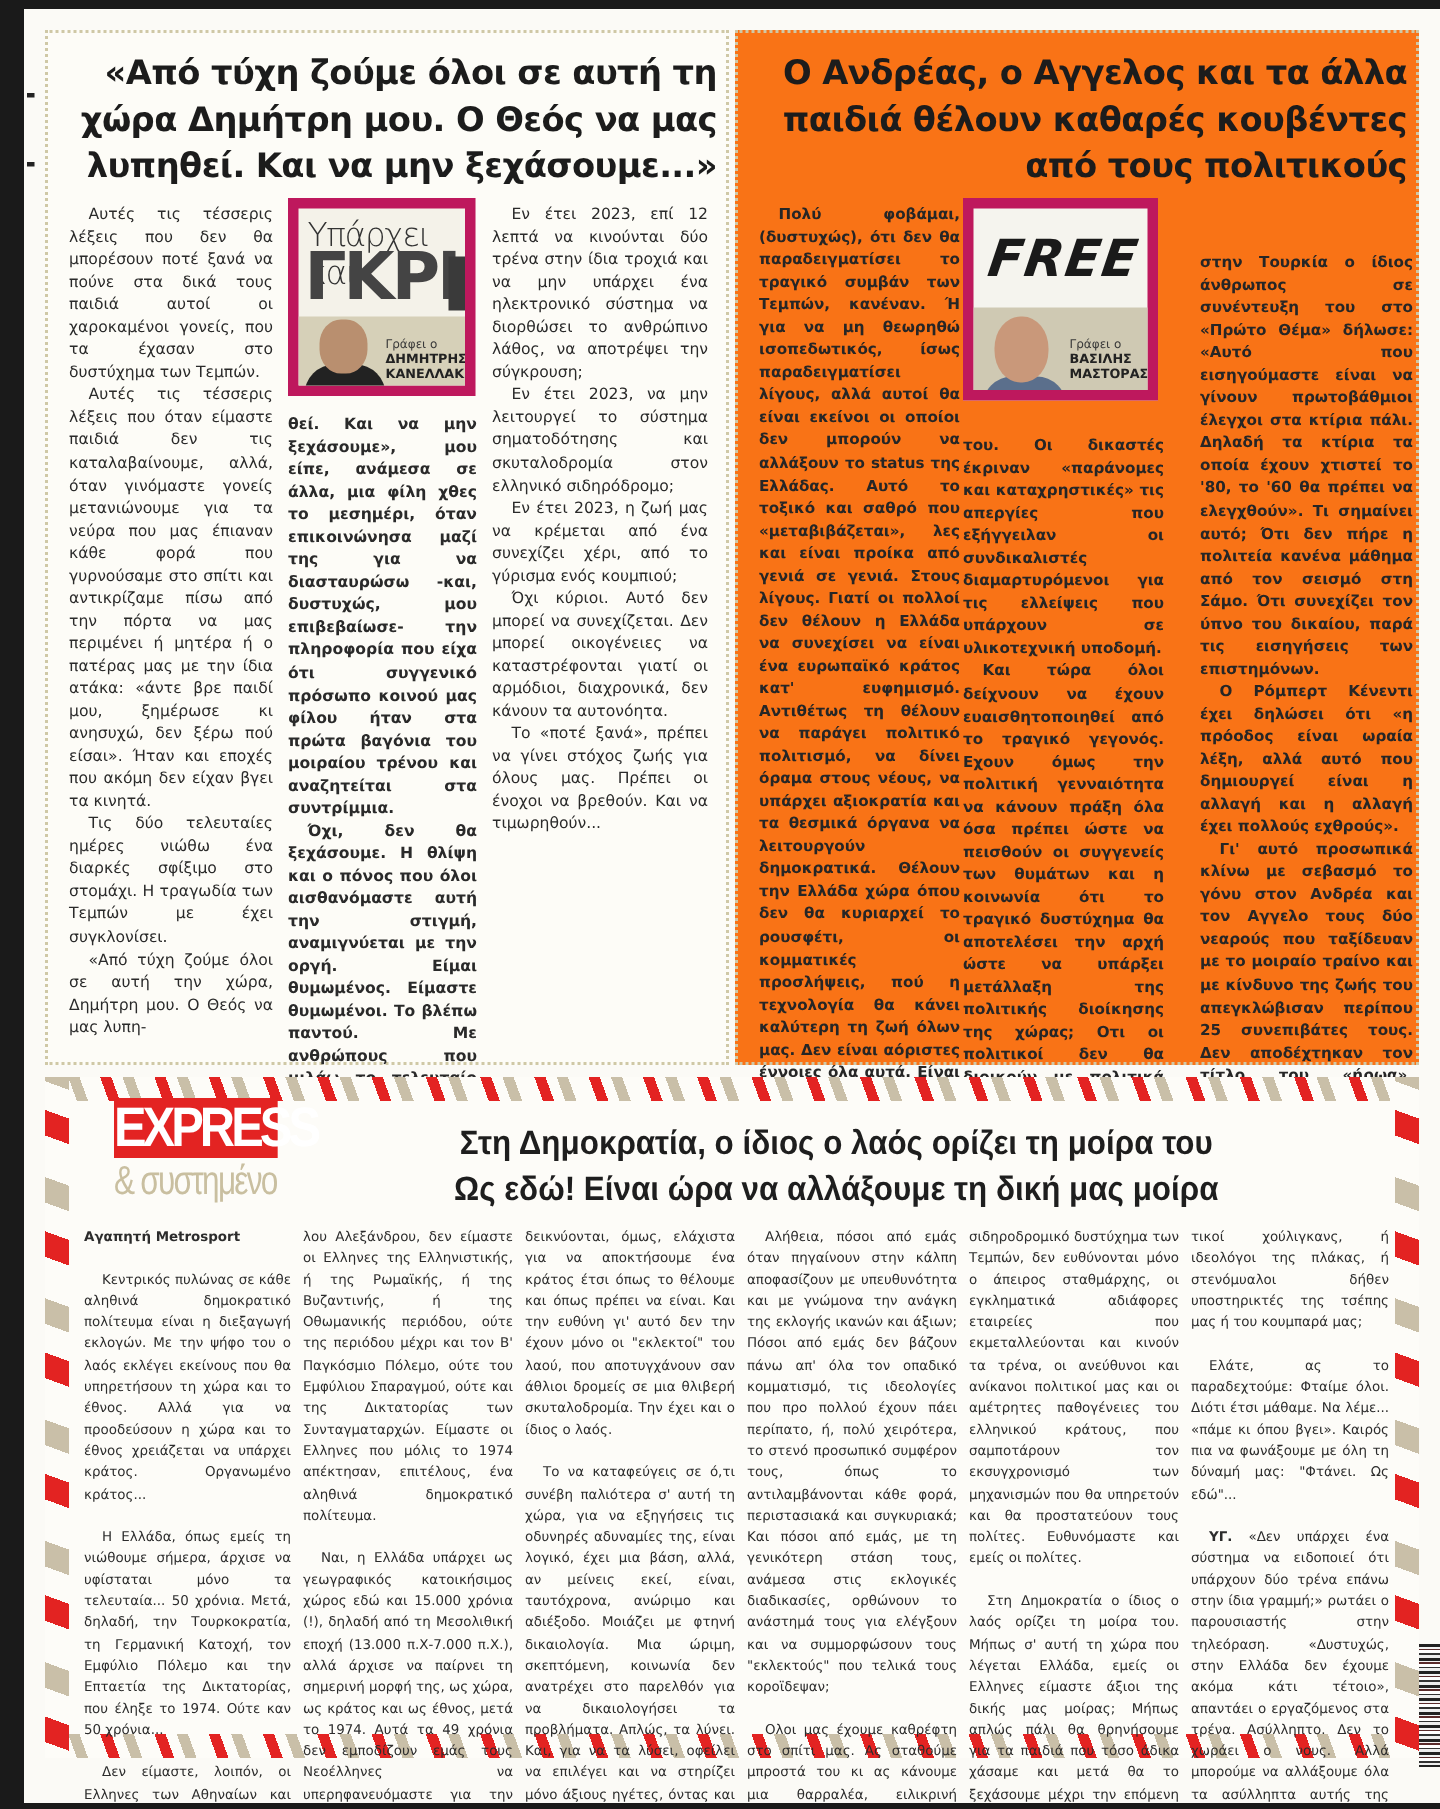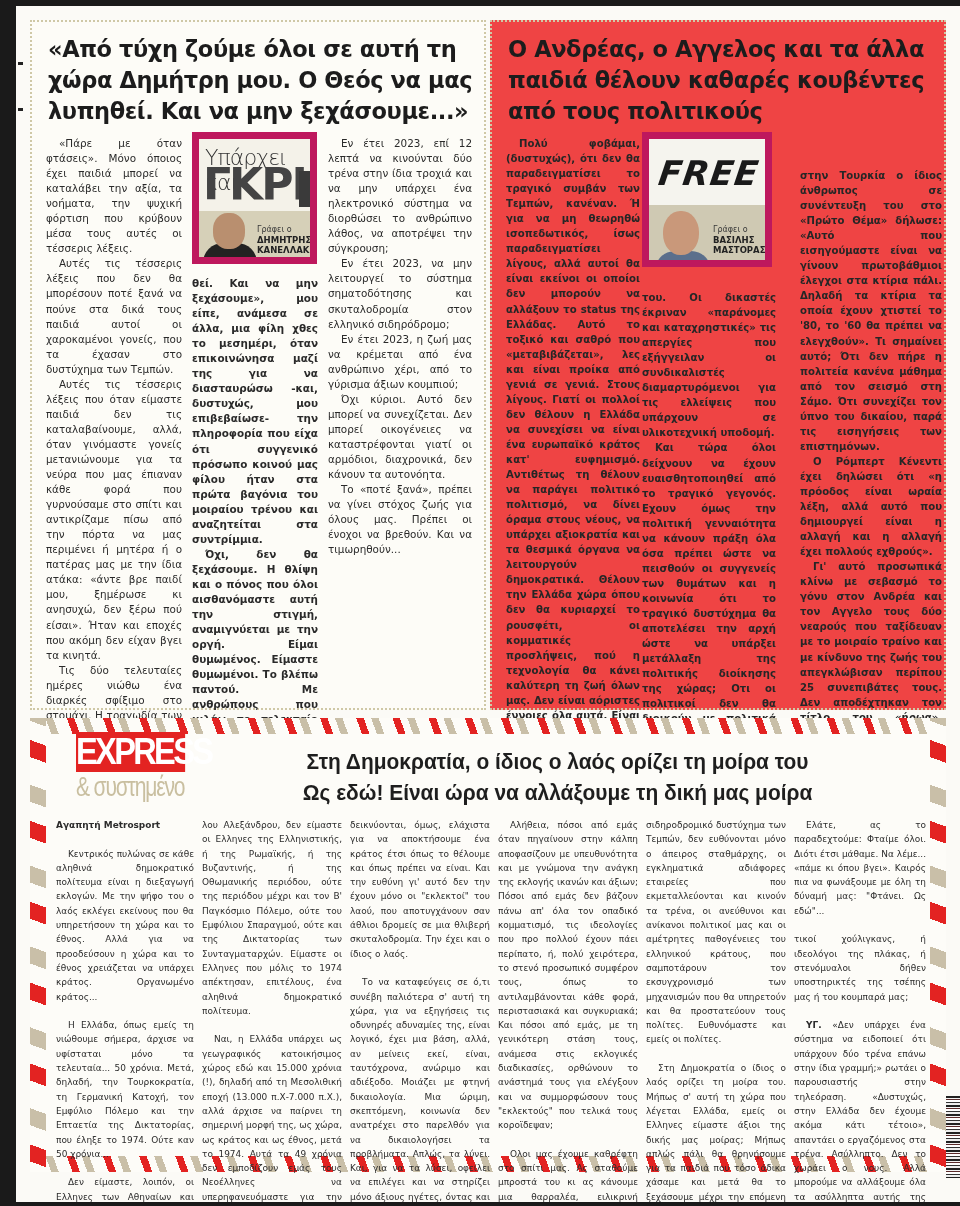--- a/index.html
+++ b/index.html
@@ -4,23 +4,23 @@
 <style>
   * { box-sizing: border-box; margin: 0; padding: 0; }
   html, body { width: 960px; height: 1206px; background: #1a1a1a; overflow: hidden; }
   body { font-family: "DejaVu Sans", sans-serif; color: #1e1e1e; }
   .page { position: absolute; left: 16px; top: 6px; width: 944px; height: 1196px; background: #fbfaf6; }
   .margin-dot { position: absolute; width: 5px; height: 3px; background: #222; left: 2px; }
 
   .box { position: absolute; border: 2px dotted #cfc8a6; background: #fdfcf7; }
   .box-left { left: 14px; top: 14px; width: 456px; height: 690px; }
   .box-right { left: 474px; top: 14px; width: 456px; height: 690px; }
-  .box-right { background: #ef4444; }
+  .box-right { background: #f97316; }
 
-  .headline { position: absolute; font-family: "DejaVu Sans", sans-serif; font-weight: bold; font-size: 22.5px; line-height: 31px; color: #1c1c1c; letter-spacing: -0.4px; }
+  .headline { position: absolute; font-family: "DejaVu Sans", sans-serif; font-weight: bold; font-size: 22.5px; line-height: 31px; color: #1c1c1c; letter-spacing: -0.4px; text-align: right; }
   .hl-left { left: 16px; top: 12px; width: 430px; }
   .hl-right { left: 16px; top: 12px; width: 430px; }
 
   .col { position: absolute; font-size: 10.4px; line-height: 15.05px; color: #2a2a2a; text-align: justify; hyphens: manual; }
   .col p { text-indent: 13px; margin: 0; }
   .col p.noindent { text-indent: 0; }
   .col.bold-col { font-weight: bold; font-size: 10.1px; color: #262626; }
 
   
   .badge { position: absolute; background: #ece8d8; border: 7px solid #be185d; overflow: hidden; }
@@ -67,21 +67,20 @@
 <body>
 
 <div class="page">
   <span class="margin-dot" style="top:56px"></span>
   <span class="margin-dot" style="top:102px"></span>
 
   <div class="box box-left">
     <h1 class="headline hl-left">«Από τύχη ζούμε όλοι σε αυτή τη χώρα Δημήτρη μου. Ο Θεός να μας λυπηθεί. Και να μην ξεχάσουμε...»</h1>
 
     <div class="col" style="left:14px; top:114px; width:136px;">
-      <p>«Πάρε με όταν φτάσεις». Μόνο όποιος έχει παιδιά μπορεί να καταλάβει την αξία, τα νοήματα, την ψυχική φόρτιση που κρύβουν μέσα τους αυτές οι τέσσερις λέξεις.</p>
       <p>Αυτές τις τέσσερις λέξεις που δεν θα μπορέσουν ποτέ ξανά να πούνε στα δικά τους παιδιά αυτοί οι χαροκαμένοι γονείς, που τα έχασαν στο δυστύχημα των Τεμπών.</p>
       <p>Αυτές τις τέσσερις λέξεις που όταν είμαστε παιδιά δεν τις καταλαβαίνουμε, αλλά, όταν γινόμαστε γονείς μετανιώνουμε για τα νεύρα που μας έπιαναν κάθε φορά που γυρνούσαμε στο σπίτι και αντικρίζαμε πίσω από την πόρτα να μας περιμένει ή μητέρα ή ο πατέρας μας με την ίδια ατάκα: «άντε βρε παιδί μου, ξημέρωσε κι ανησυχώ, δεν ξέρω πού είσαι». Ήταν και εποχές που ακόμη δεν είχαν βγει τα κινητά.</p>
       <p>Τις δύο τελευταίες ημέρες νιώθω ένα διαρκές σφίξιμο στο στομάχι. Η τραγωδία των Τεμπών με έχει συγκλονίσει.</p>
       <p>«Από τύχη ζούμε όλοι σε αυτή την χώρα, Δημήτρη μου. Ο Θεός να μας λυπη-</p>
     </div>
 
     <div class="badge badge-gkri">
       <div class="gkri-top">Υπάρχει και</div>
       <div class="gkri-big">ΓΚΡΙ</div>
       <div class="gkri-flag"></div>
@@ -95,21 +94,21 @@
     </div>
 
     <div class="col" style="left:160px; top:254px; width:126px;font-weight:bold;">
       <p class="noindent">θεί. Και να μην ξεχάσουμε», μου είπε, ανάμεσα σε άλλα, μια φίλη χθες το μεσημέρι, όταν επικοινώνησα μαζί της για να διασταυρώσω -και, δυστυχώς, μου επιβεβαίωσε- την πληροφορία που είχα ότι συγγενικό πρόσωπο κοινού μας φίλου ήταν στα πρώτα βαγόνια του μοιραίου τρένου και αναζητείται στα συντρίμμια.</p>
       <p>Όχι, δεν θα ξεχάσουμε. Η θλίψη και ο πόνος που όλοι αισθανόμαστε αυτή την στιγμή, αναμιγνύεται με την οργή. Είμαι θυμωμένος. Είμαστε θυμωμένοι. Το βλέπω παντού. Με ανθρώπους που μιλάω το τελευταίο διήμερο. Ψύχραιμους ανθρώπους, όχι φανατικούς, προσγειωμένους, που μπορούν να αναλύσουν και να φιλτράρουν τα πράγματα, που δεν επιτρέπουν σε κανέναν να καθοδηγεί την σκέψη τους.</p>
     </div>
 
     <div class="col" style="left:296px; top:114px; width:144px;">
       <p>Εν έτει 2023, επί 12 λεπτά να κινούνται δύο τρένα στην ίδια τροχιά και να μην υπάρχει ένα ηλεκτρονικό σύστημα να διορθώσει το ανθρώπινο λάθος, να αποτρέψει την σύγκρουση;</p>
       <p>Εν έτει 2023, να μην λειτουργεί το σύστημα σηματοδότησης και σκυταλοδρομία στον ελληνικό σιδηρόδρομο;</p>
-      <p>Εν έτει 2023, η ζωή μας να κρέμεται από ένα ανθρώπινο χέρι, από το γύρισμα άξιων κουμπιού;</p>
+      <p>Εν έτει 2023, η ζωή μας να κρέμεται από ένα συνεχίζει χέρι, από το γύρισμα ενός κουμπιού;</p>
       <p>Όχι κύριοι. Αυτό δεν μπορεί να συνεχίζεται. Δεν μπορεί οικογένειες να καταστρέφονται γιατί οι αρμόδιοι, διαχρονικά, δεν κάνουν τα αυτονόητα.</p>
       <p>Το «ποτέ ξανά», πρέπει να γίνει στόχος ζωής για όλους μας. Πρέπει οι ένοχοι να βρεθούν. Και να τιμωρηθούν...</p>
     </div>
   </div>
 
   <div class="box box-right">
     <h1 class="headline hl-right">Ο Ανδρέας, ο Αγγελος και τα άλλα παιδιά θέλουν καθαρές κουβέντες από τους πολιτικούς</h1>
 
     <div class="col bold-col" style="left:14px; top:114px; width:134px;">
       <p>Πολύ φοβάμαι,(δυστυχώς), ότι δεν θα παραδειγματίσει το τραγικό συμβάν των Τεμπών, κανέναν. Ή για να μη θεωρηθώ ισοπεδωτικός, ίσως παραδειγματίσει λίγους, αλλά αυτοί θα είναι εκείνοι οι οποίοι δεν μπορούν να αλλάξουν το status της Ελλάδας. Αυτό το τοξικό και σαθρό που «μεταβιβάζεται», λες και είναι προίκα από γενιά σε γενιά. Στους λίγους. Γιατί οι πολλοί δεν θέλουν η Ελλάδα να συνεχίσει να είναι ένα ευρωπαϊκό κράτος κατ' ευφημισμό. Αντιθέτως τη θέλουν να παράγει πολιτικό πολιτισμό, να δίνει όραμα στους νέους, να υπάρχει αξιοκρατία και τα θεσμικά όργανα να λειτουργούν δημοκρατικά. Θέλουν την Ελλάδα χώρα όπου δεν θα κυριαρχεί το ρουσφέτι, οι κομματικές προσλήψεις, πού η τεχνολογία θα κάνει καλύτερη τη ζωή όλων μας. Δεν είναι αόριστες έννοιες όλα αυτά. Είναι τα αυτονόητα τα οποία όμως στην Ελλάδα μοιάζουν με προσπάθεια τετραγωνισμού του κύκλου. Κρίμα. Δεν φταίει ο... «Χατζηπετρής» για όλα τα θύματα που θρηνήσαμε και θρηνούμε. Ούτε για το προχθεσινό τραγικό δυστύχημα των Τεμπών. Ηξεραν τις αδυναμίες των σιδηροδρόμων, τις είχαν επισημάνει οι συνδικαλιστές, αράχνιασε ο διαγωνισμός για την εκτέλεση του έργου εκσυγχρονισμού</p>
@@ -174,21 +173,21 @@
       <p>Αλήθεια, πόσοι από εμάς όταν πηγαίνουν στην κάλπη αποφασίζουν με υπευθυνότητα και με γνώμονα την ανάγκη της εκλογής ικανών και άξιων; Πόσοι από εμάς δεν βάζουν πάνω απ' όλα τον οπαδικό κομματισμό, τις ιδεολογίες που προ πολλού έχουν πάει περίπατο, ή, πολύ χειρότερα, το στενό προσωπικό συμφέρον τους, όπως το αντιλαμβάνονται κάθε φορά, περιστασιακά και συγκυριακά; Και πόσοι από εμάς, με τη γενικότερη στάση τους, ανάμεσα στις εκλογικές διαδικασίες, ορθώνουν το ανάστημά τους για ελέγξουν και να συμμορφώσουν τους "εκλεκτούς" που τελικά τους κοροϊδεψαν;</p>
       <p class="tight">Ολοι μας έχουμε καθρέφτη στο σπίτι μας. Ας σταθούμε μπροστά του κι ας κάνουμε μια θαρραλέα, ειλικρινή συζήτηση. Μόνο έτσι θα καταλάβουμε ότι για τις αθώες ψυχές που χάθηκαν στο</p>
     </div>
 
     <div class="exp-col" style="left:616px; top:100px; width:140px;">
       <p style="text-indent:0">σιδηροδρομικό δυστύχημα των Τεμπών, δεν ευθύνονται μόνο ο άπειρος σταθμάρχης, οι εγκληματικά αδιάφορες εταιρείες που εκμεταλλεύονται και κινούν τα τρένα, οι ανεύθυνοι και ανίκανοι πολιτικοί μας και οι αμέτρητες παθογένειες του ελληνικού κράτους, που σαμποτάρουν τον εκσυγχρονισμό των μηχανισμών που θα υπηρετούν και θα προστατεύουν τους πολίτες. Ευθυνόμαστε και εμείς οι πολίτες.</p>
       <p class="tight">Στη Δημοκρατία ο ίδιος ο λαός ορίζει τη μοίρα του. Μήπως σ' αυτή τη χώρα που λέγεται Ελλάδα, εμείς οι Ελληνες είμαστε άξιοι της δικής μας μοίρας; Μήπως απλώς πάλι θα θρηνήσουμε για τα παιδιά που τόσο άδικα χάσαμε και μετά θα το ξεχάσουμε μέχρι την επόμενη τραγωδία; Μήπως στις εκλογές που έρχονται θα αφήσουμε στη λήθη τον θυμό μας και θα γίνουμε πάλι κομμα-</p>
     </div>
 
     <div class="exp-col" style="left:764px; top:100px; width:132px;">
+      <p style="text-indent:0">τικοί χούλιγκανς, ή ιδεολόγοι της πλάκας, ή στενόμυαλοι δήθεν υποστηρικτές της τσέπης μας ή του κουμπαρά μας;</p>
       <p>Ελάτε, ας το παραδεχτούμε: Φταίμε όλοι. Διότι έτσι μάθαμε. Να λέμε... «πάμε κι όπου βγει». Καιρός πια να φωνάξουμε με όλη τη δύναμή μας: "Φτάνει. Ως εδώ"...</p>
-      <p style="text-indent:0">τικοί χούλιγκανς, ή ιδεολόγοι της πλάκας, ή στενόμυαλοι δήθεν υποστηρικτές της τσέπης μας ή του κουμπαρά μας;</p>
       <p class="tight"><b>ΥΓ.</b> <span>«Δεν υπάρχει ένα σύστημα να ειδοποιεί ότι υπάρχουν δύο τρένα επάνω στην ίδια γραμμή;» ρωτάει ο παρουσιαστής στην τηλεόραση. «Δυστυχώς, στην Ελλάδα δεν έχουμε ακόμα κάτι τέτοιο», απαντάει ο εργαζόμενος στα τρένα. Ασύλληπτο. Δεν το χωράει ο νους. Αλλά μπορούμε να αλλάξουμε όλα τα ασύλληπτα αυτής της χώρας. ΜΠΟΡΟΥΜΕ. Αν πραγματικά το θέλουμε. ΜΠΟΡΟΥΜΕ.</span></p>
 
     </div>
   </div>
 
   <div class="barcode"></div>
 </div>
 
 </body></html>

